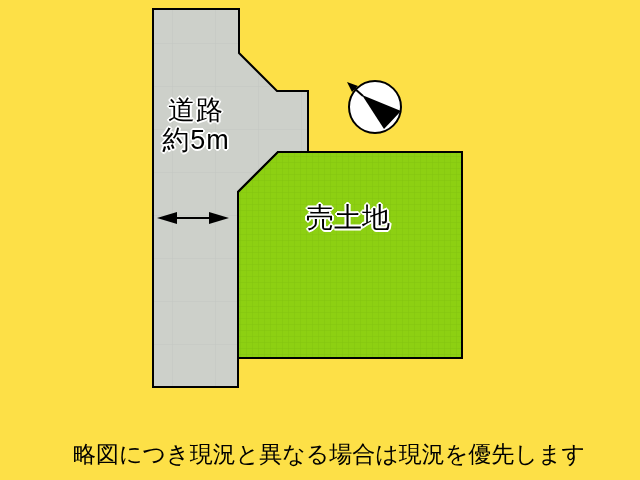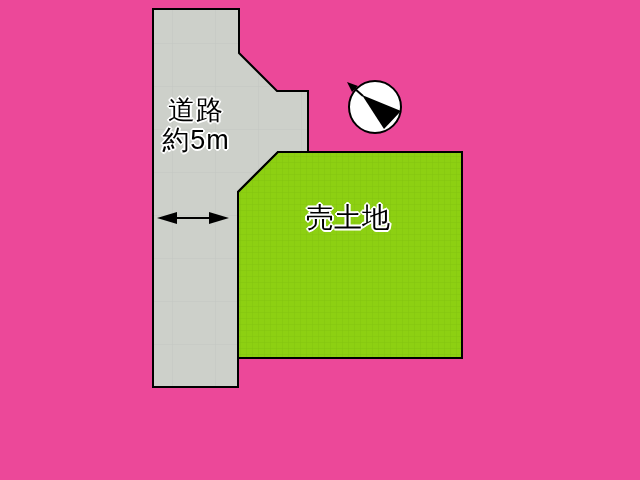--- a/index.html
+++ b/index.html
@@ -1,20 +1,20 @@
 <!DOCTYPE html>
 <html><head>
 <meta charset="utf-8">
 <style>
   html, body { margin: 0; padding: 0; background: #ffffff; }
   .stage {
     position: relative;
     width: 640px;
     height: 480px;
-    background: #ec4899;
+    background: #fde047;
     overflow: hidden;
     font-family: "Liberation Sans", sans-serif;
     color: #000000;
   }
   .stage svg { position: absolute; left: 0; top: 0; }
   .overlay {
     position: absolute;
     text-align: center;
     color: #000;
     font-weight: 400;
@@ -77,14 +77,15 @@
 
   <div class="overlay road-label halo">
     <div>道路</div>
     <div>約5m</div>
   </div>
 
   <div class="overlay parcel-label halo">
     <div>売土地</div>
   </div>
 
+  <div class="overlay note">略図につき現況と異なる場合は現況を優先します</div>
 
 </div>
 
 </body></html>

